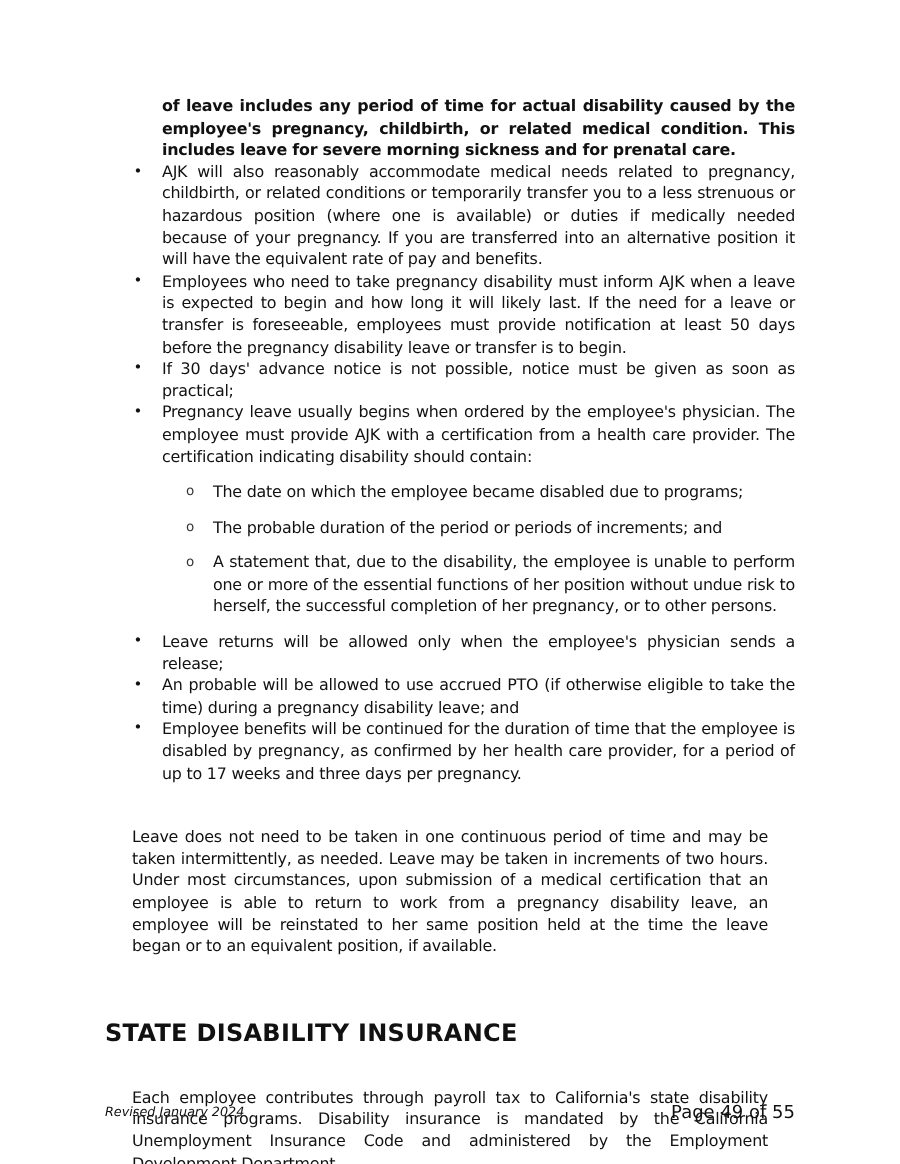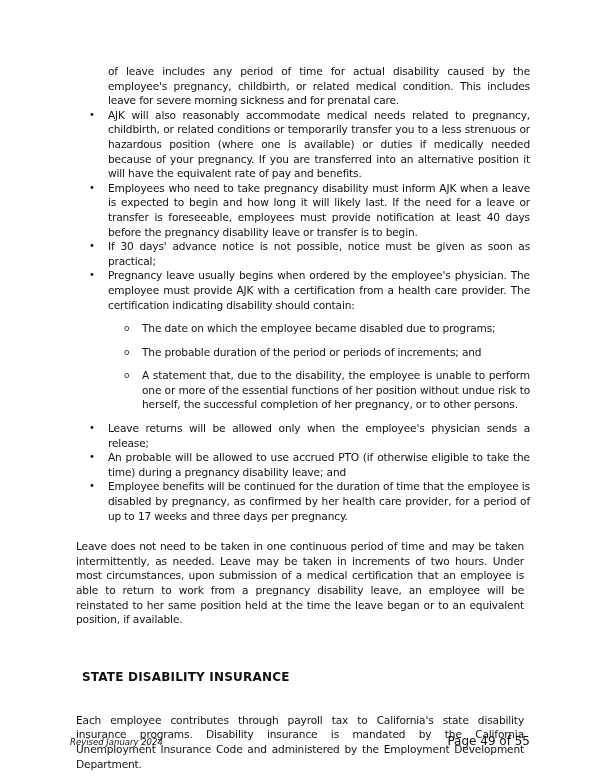--- a/index.html
+++ b/index.html
@@ -1,44 +1,44 @@
 <!DOCTYPE html>
 <html><head>
 <meta charset="utf-8">
 <style>
   html, body { margin: 0; padding: 0; background: #ffffff; }
   body { width: 600px; height: 776px; position: relative; overflow: hidden;
          font-family: "DejaVu Sans", sans-serif; color: #111; }
   .page { position: absolute; left: 0; top: 0; width: 600px; height: 776px; background: #fff; }
   .content { position: absolute; left: 70px; top: 64px; width: 460px;
              font-size: 10.6px; line-height: 14.6px; letter-spacing: -0.15px; }
-  p { margin: 6px; text-align: justify; }
+  p { margin: 18px; text-align: justify; }
   ul.bullets { list-style: none; margin: 0; padding: 0; }
   ul.bullets > li { position: relative; padding-left: 38px; text-align: justify; }
   ul.bullets > li .bullet { position: absolute; left: 19px; top: 0; font-size: 10px; }
-  .cont { padding-left: 38px; text-align: justify; }
+  .cont { padding-left: 38px; text-align: justify; font-weight: bold; }
   ul.sub { list-style: none; margin: 9px 0 9px 0; padding: 0; }
   ul.sub > li { position: relative; padding-left: 72px; margin-bottom: 9px; text-align: justify; }
   ul.sub > li .circle { position: absolute; left: 54px; top: 0; font-size: 9px; color: #333; }
   .gap { height: 10px; }
-  h2 { margin: 12px; font-size: 12px; font-weight: bold; letter-spacing: 0.2px; line-height: 16px; }
+  h2 { margin: 0; font-size: 16px; font-weight: bold; letter-spacing: 0.2px; line-height: 16px; }
   .footer { position: absolute; left: 70px; right: 70px; top: 734px; font-size: 10.5px; }
   .footer .left { position: absolute; left: 0; font-style: italic; font-size: 8.5px; top: 3px; }
   .footer .right { position: absolute; right: 0; font-size: 12px; }
 </style>
 </head>
 <body>
 
 <div class="page">
   <div class="content">
     <div class="cont">of leave includes any period of time for actual disability caused by the employee's pregnancy, childbirth, or related medical condition.  This includes leave for severe morning sickness and for prenatal care.</div>
 
     <ul class="bullets">
       <li><span class="bullet">•</span><span>AJK will also reasonably accommodate medical needs related to pregnancy, childbirth, or related conditions or temporarily transfer you to a less strenuous or hazardous position (where one is available) or duties if medically needed because of your pregnancy.  If you are transferred into an alternative position it will have the equivalent rate of pay and benefits.</span></li>
-      <li><span class="bullet">•</span><span>Employees who need to take pregnancy disability must inform AJK when a leave is expected to begin and how long it will likely last.  If the need for a leave or transfer is foreseeable, employees must provide notification at least 40 days before the pregnancy disability leave or transfer is to begin.</span></li>
+      <li><span class="bullet">•</span><span>Employees who need to take pregnancy disability must inform AJK when a leave is expected to begin and how long it will likely last.  If the need for a leave or transfer is foreseeable, employees must provide notification at least 50 days before the pregnancy disability leave or transfer is to begin.</span></li>
       <li><span class="bullet">•</span><span>If 30 days' advance notice is not possible, notice must be given as soon as practical;</span></li>
       <li><span class="bullet">•</span><span>Pregnancy leave usually begins when ordered by the employee's physician.  The employee must provide AJK with a certification from a health care provider.  The certification indicating disability should contain:</span></li>
     </ul>
 
     <ul class="sub">
       <li><span class="circle">o</span><span>The date on which the employee became disabled due to programs;</span></li>
       <li><span class="circle">o</span><span>The probable duration of the period or periods of increments; and</span></li>
       <li><span class="circle">o</span><span>A statement that, due to the disability, the employee is unable to perform one or more of the essential functions of her position without undue risk to herself, the successful completion of her pregnancy, or to other persons.</span></li>
     </ul>
 

